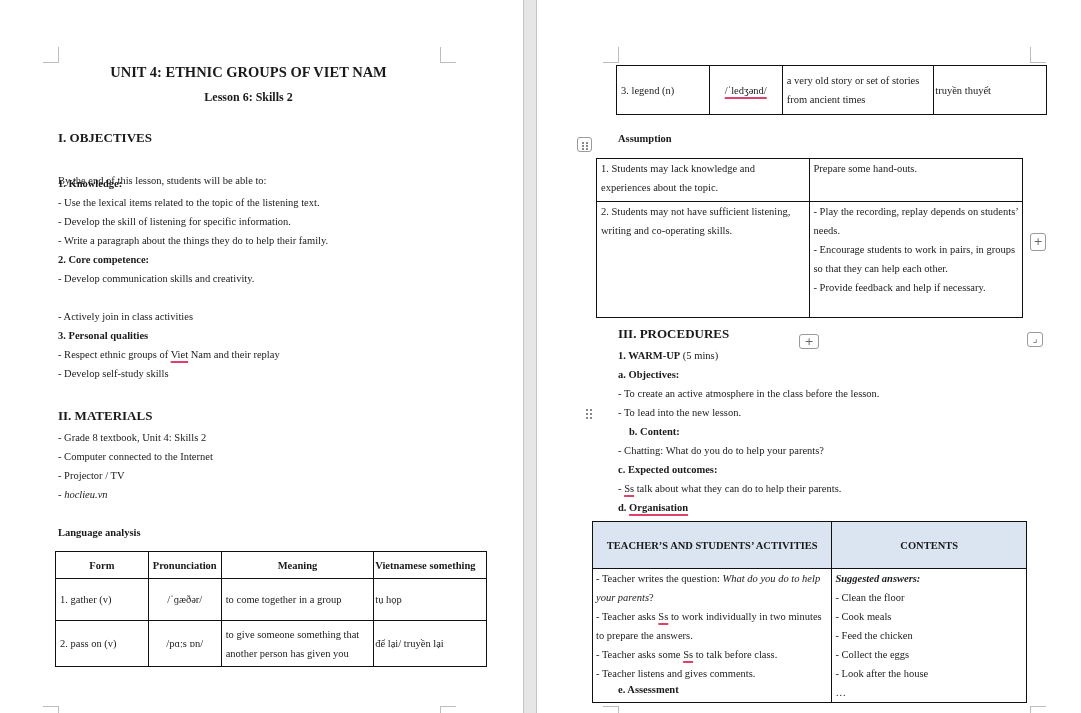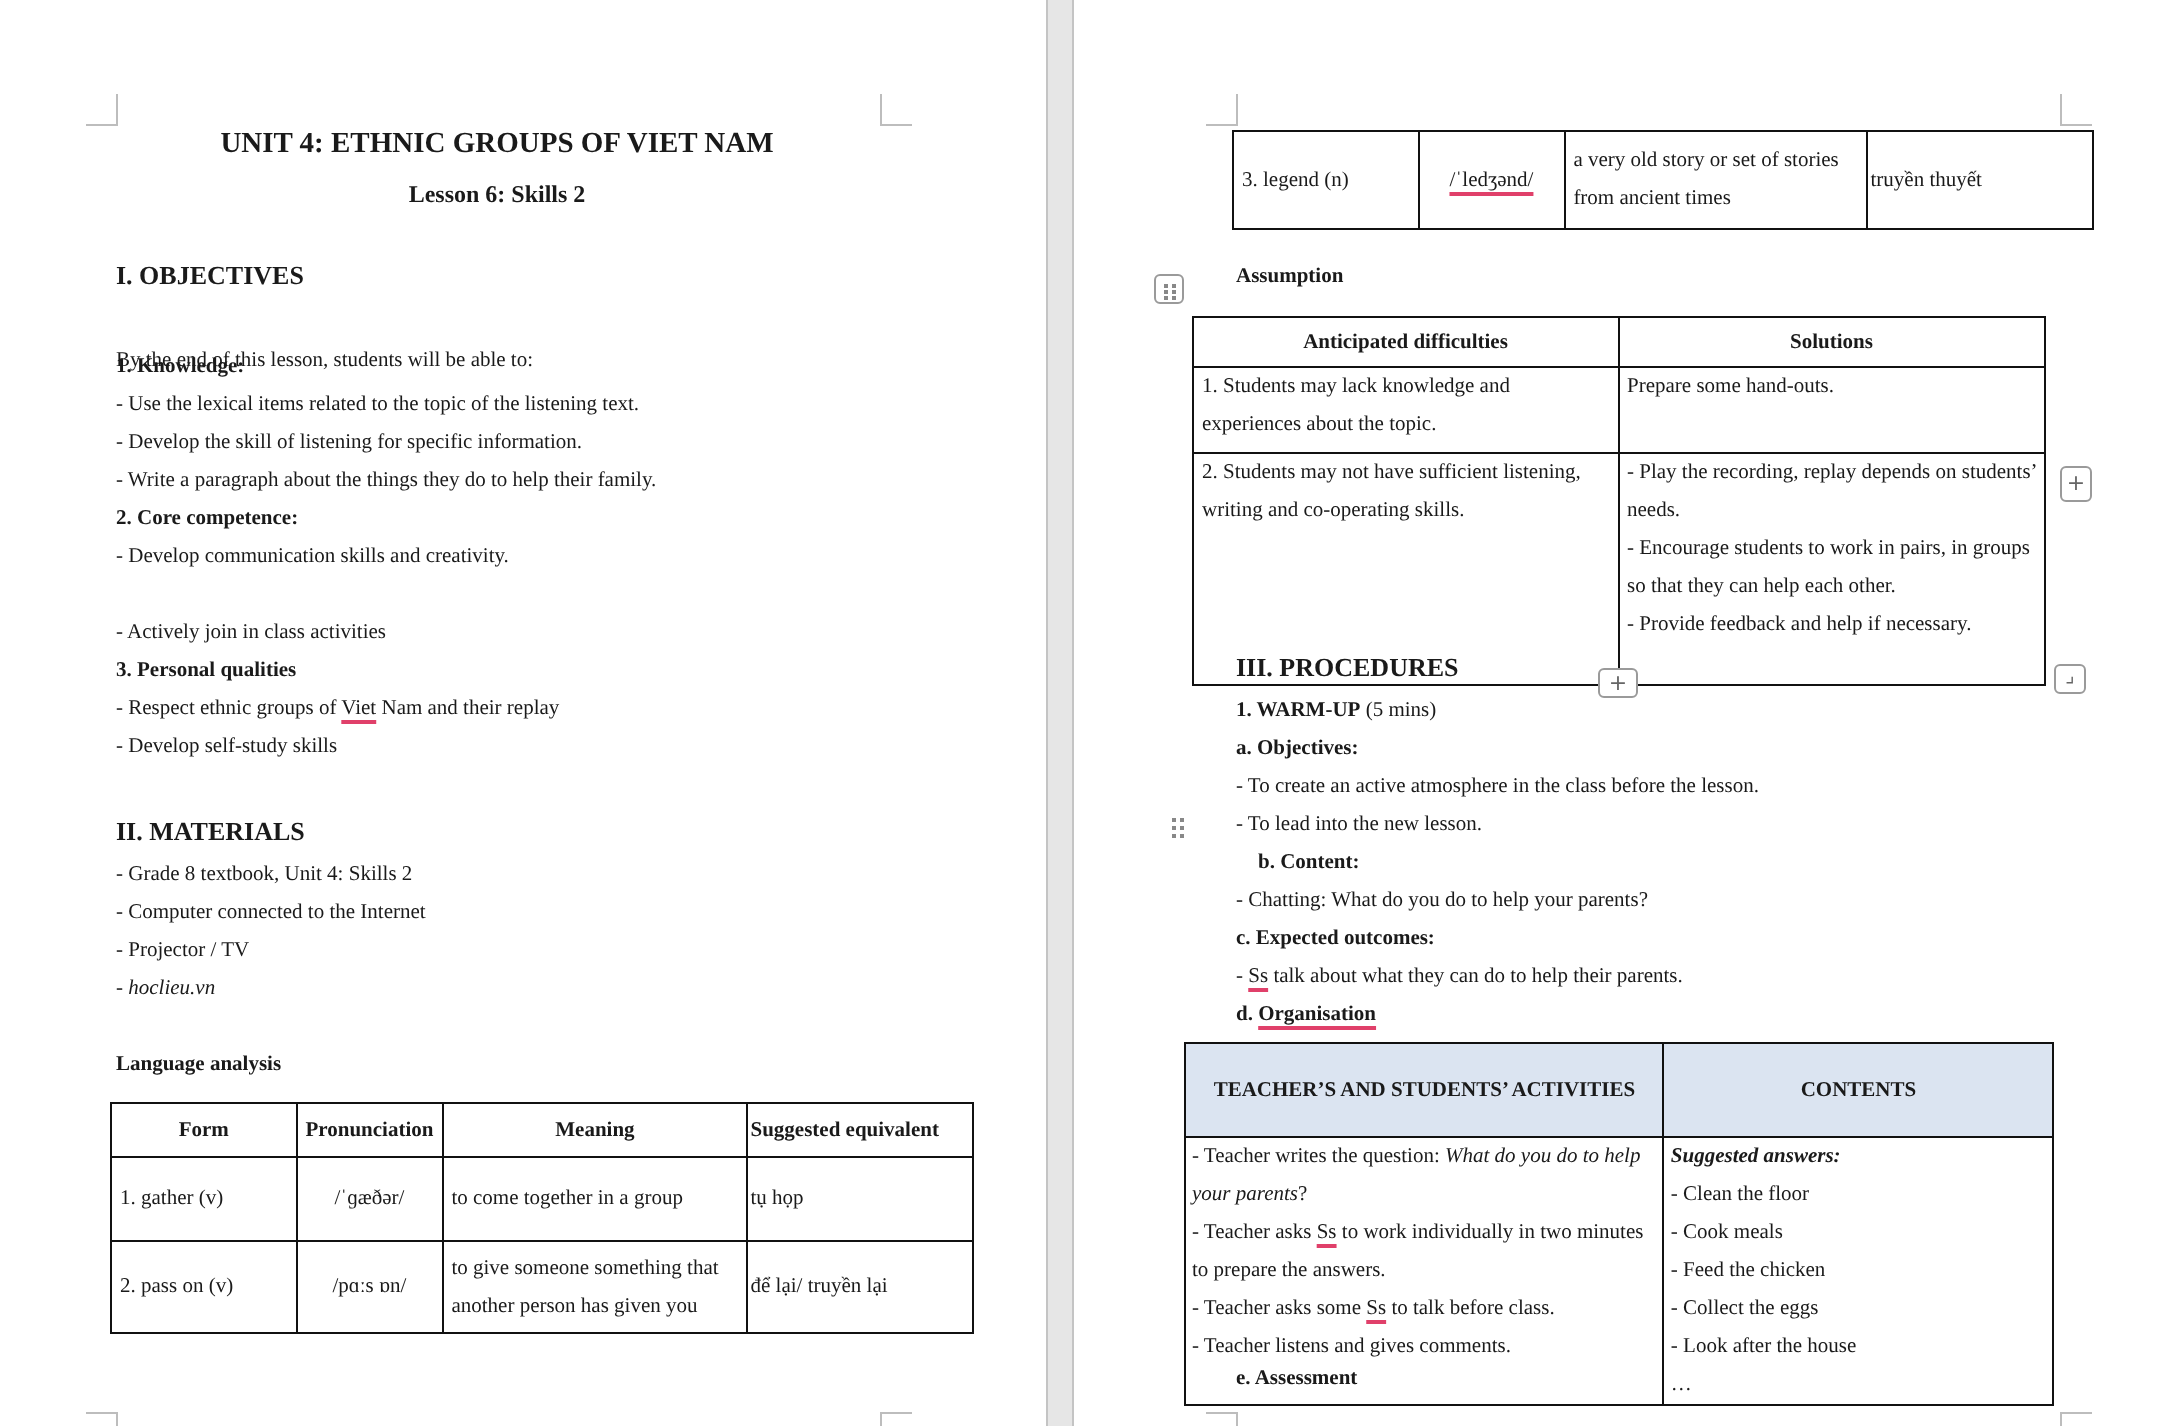--- a/index.html
+++ b/index.html
@@ -85,21 +85,21 @@
         <col style="width:93px">
         <col style="width:73px">
         <col style="width:153px">
         <col style="width:113px">
       </colgroup>
     <tbody>
         <tr style="height:27px;">
       <th>Form</th>
       <th style="padding:2px 1px;">Pronunciation</th>
       <th>Meaning</th>
-      <th style="padding:2px 1px; text-align:left;">Suggested equivalent</th>
+      <th style="padding:2px 1px; text-align:left;">Vietnamese something</th>
     </tr>
     <tr style="height:42px;">
       <td class="mid">1. gather (v)</td>
       <td class="mid ctr">/ˈɡæðər/</td>
       <td class="mid">to come together in a group</td>
       <td class="mid" style="padding-left:1px;">tụ họp</td>
     </tr>
     <tr style="height:46px;">
       <td class="mid">2. pass on (v)</td>
       <td class="mid ctr">/pɑːs ɒn/</td>
@@ -146,24 +146,20 @@
     </div>
   </div>
   <div class="abs t b" style="left:81px; top:129px;">Assumption</div>
 
   <table class="doc" style="left:59px; top:158px; width:427px;">
     <colgroup>
         <col style="width:213px">
         <col style="width:214px">
       </colgroup>
     <tbody>
-        <tr style="height:25px;">
-      <th>Anticipated difficulties</th>
-      <th>Solutions</th>
-    </tr>
     <tr style="height:43px;">
       <td style="white-space:normal; padding-top:0;">1. Students may lack knowledge and experiences about the topic.</td>
       <td style="padding-top:0;">Prepare some hand-outs.</td>
     </tr>
     <tr style="height:116px;">
       <td style="white-space:normal; padding-top:0; padding-right:1px;">2. Students may not have sufficient listening, writing and co-operating skills.</td>
       <td style="white-space:normal; padding-top:0;">
         <div>- Play the recording, replay depends on students’ needs.</div>
         <div>- Encourage students to work in pairs, in groups so that they can help each other.</div>
         <div>- Provide feedback and help if necessary.</div>

